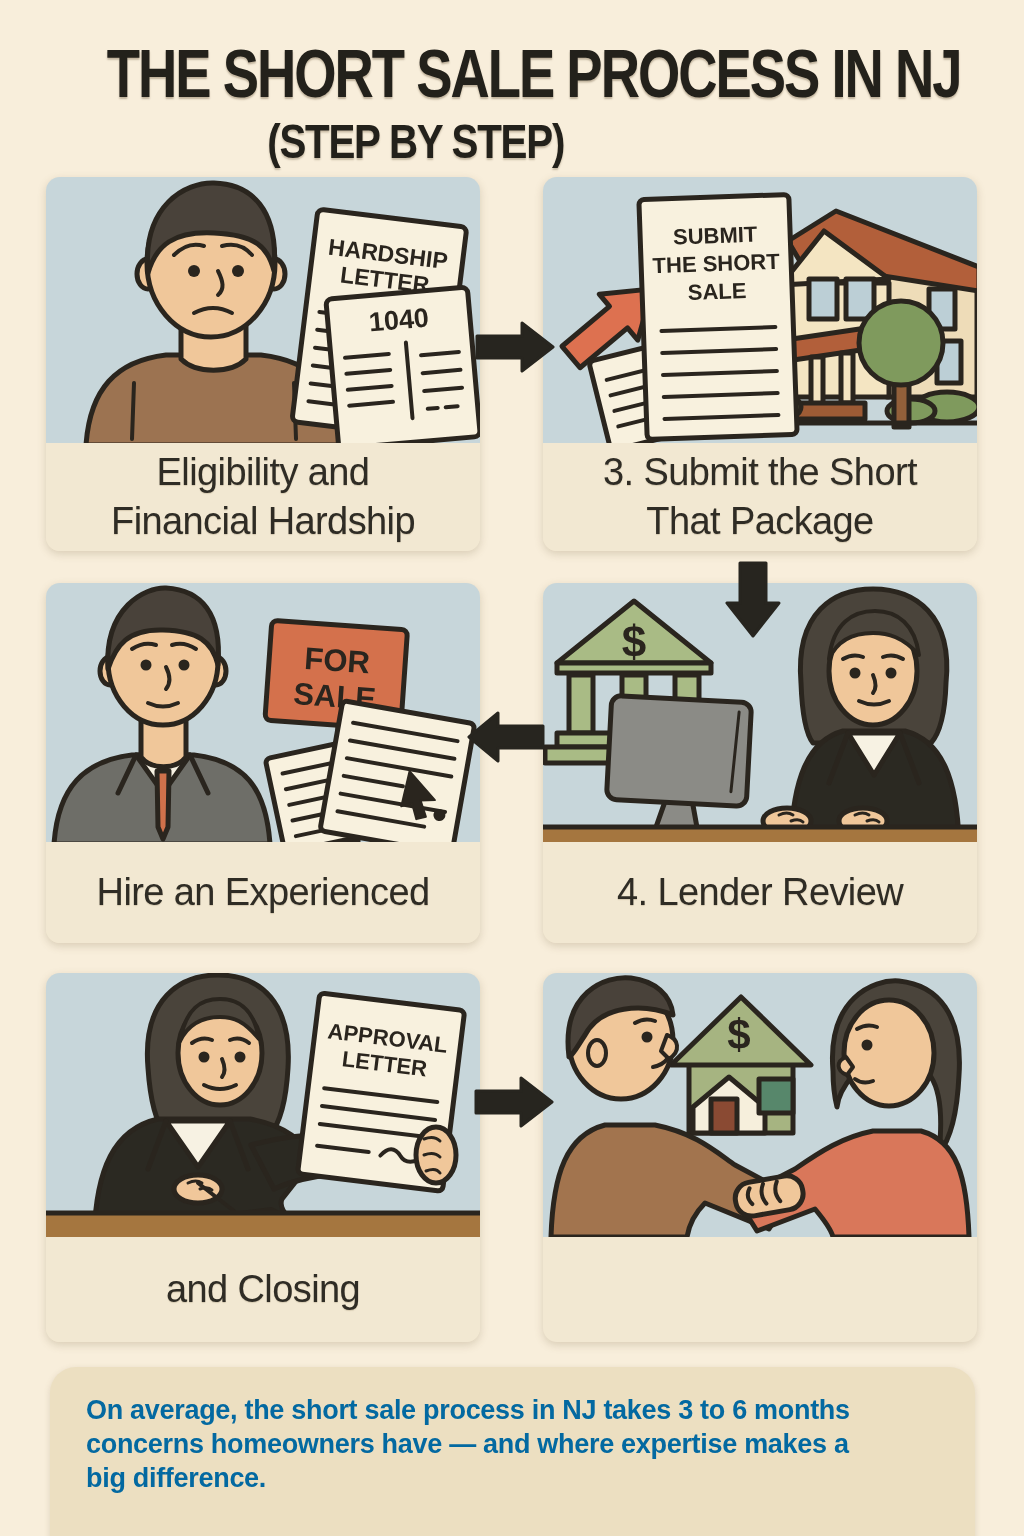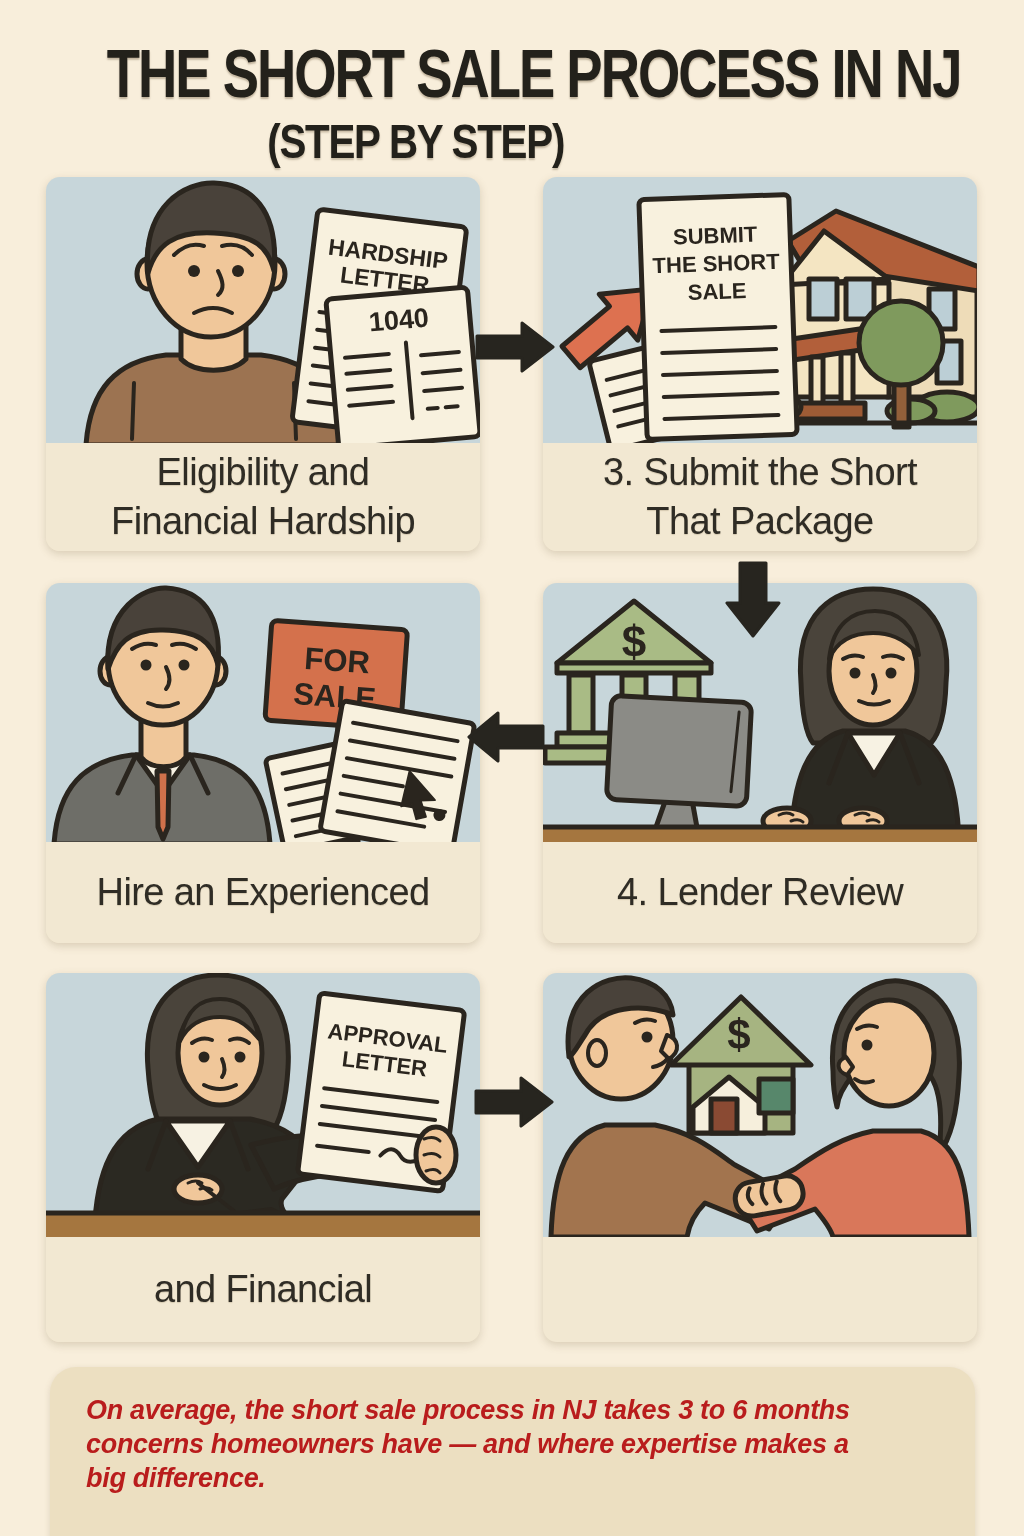--- a/index.html
+++ b/index.html
@@ -50,21 +50,21 @@
   .flow-arrow svg{display:block;}
   .footer{
     position:absolute;left:50px;top:1367px;width:925px;height:200px;
     background:#ecdfc1;border-radius:26px;
     box-shadow:0 2px 6px rgba(110,90,55,.18);
     box-sizing:border-box;
     padding:26px 36px 0 36px;
   }
   .footer-line{
     font-size:27px;font-weight:700;letter-spacing:-0.3px;
-    color:#b91c1c;line-height:34px;font-style:italic;
+    color:#0369a1;line-height:34px;
   }
 </style>
 </head>
 <body>
 
 <div class="header">
   <div><span class="title-line1">THE SHORT SALE PROCESS IN NJ</span></div>
   <div><span class="title-line2">(STEP BY STEP)</span></div>
 </div>
 
@@ -274,21 +274,21 @@
         <path d="M278,122 h114 M278,140 h114 M278,158 h114 M278,180 h52 M342,182 q10,-14 20,-2 q6,8 18,2" stroke="#2a251e" stroke-width="4" stroke-linecap="round" fill="none"></path>
       </g>
       <g>
         <ellipse cx="390" cy="182" rx="20" ry="28" fill="#f0c79a" stroke="#2a251e" stroke-width="5"></ellipse>
         <path d="M378,166 q10,-4 16,2 M378,182 q10,-4 16,2 M380,198 q10,-4 14,2" stroke="#2a251e" stroke-width="3" fill="none" stroke-linecap="round"></path>
       </g>
       <rect x="-4" y="240" width="442" height="28" fill="#a5763f" stroke="#2a251e" stroke-width="5"></rect>
     </svg>
   </div>
   <div class="caption">
-    <div class="cap-line">and Financial</div>
+    <div class="cap-line">and Closing</div>
   </div>
 </div>
 
 <div class="panel" style="left:543px;top:973px;height:369px;">
   <div class="illo">
     <svg width="434" height="264" viewBox="0 0 434 264">
       <g stroke="#2a251e" stroke-width="5" stroke-linejoin="round" stroke-linecap="round">
         <rect x="146" y="88" width="104" height="72" fill="#a6b481"></rect>
         <polygon points="128,92 198,24 268,92" fill="#a6b481"></polygon>
         <path d="M150,160 L150,134 L186,104 L222,134 L222,160 Z" fill="#f6efdc"></path>

